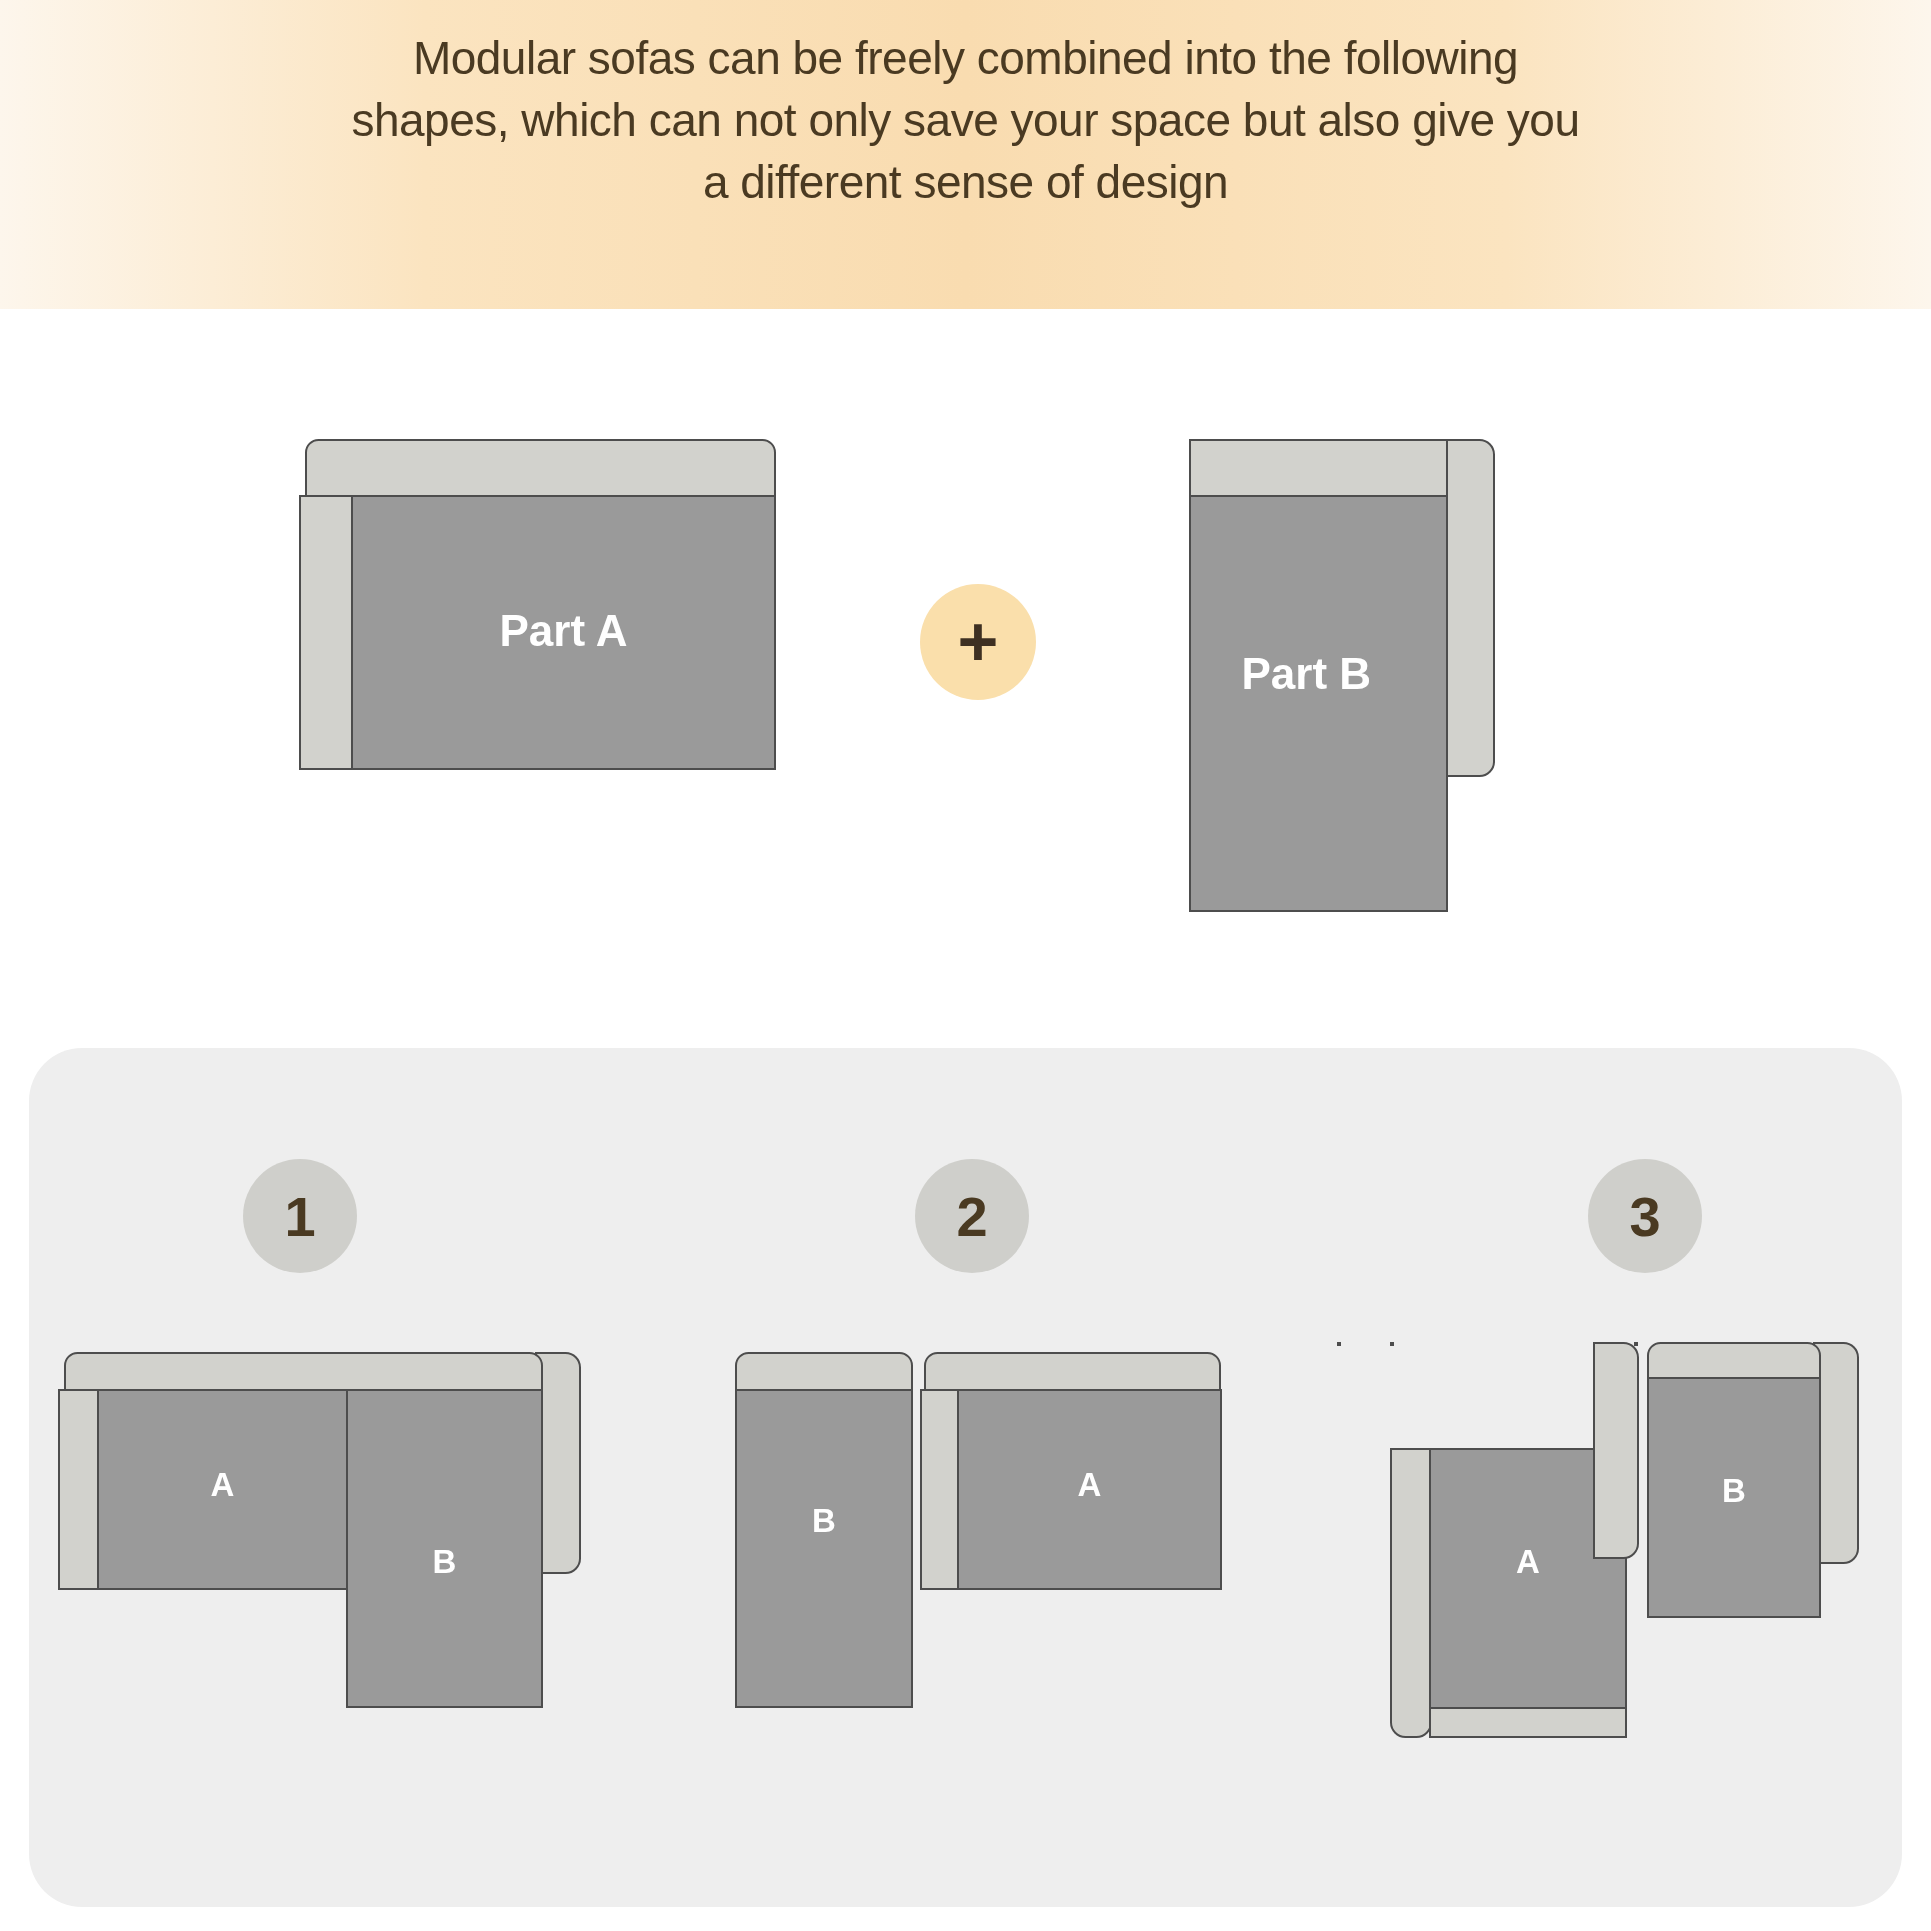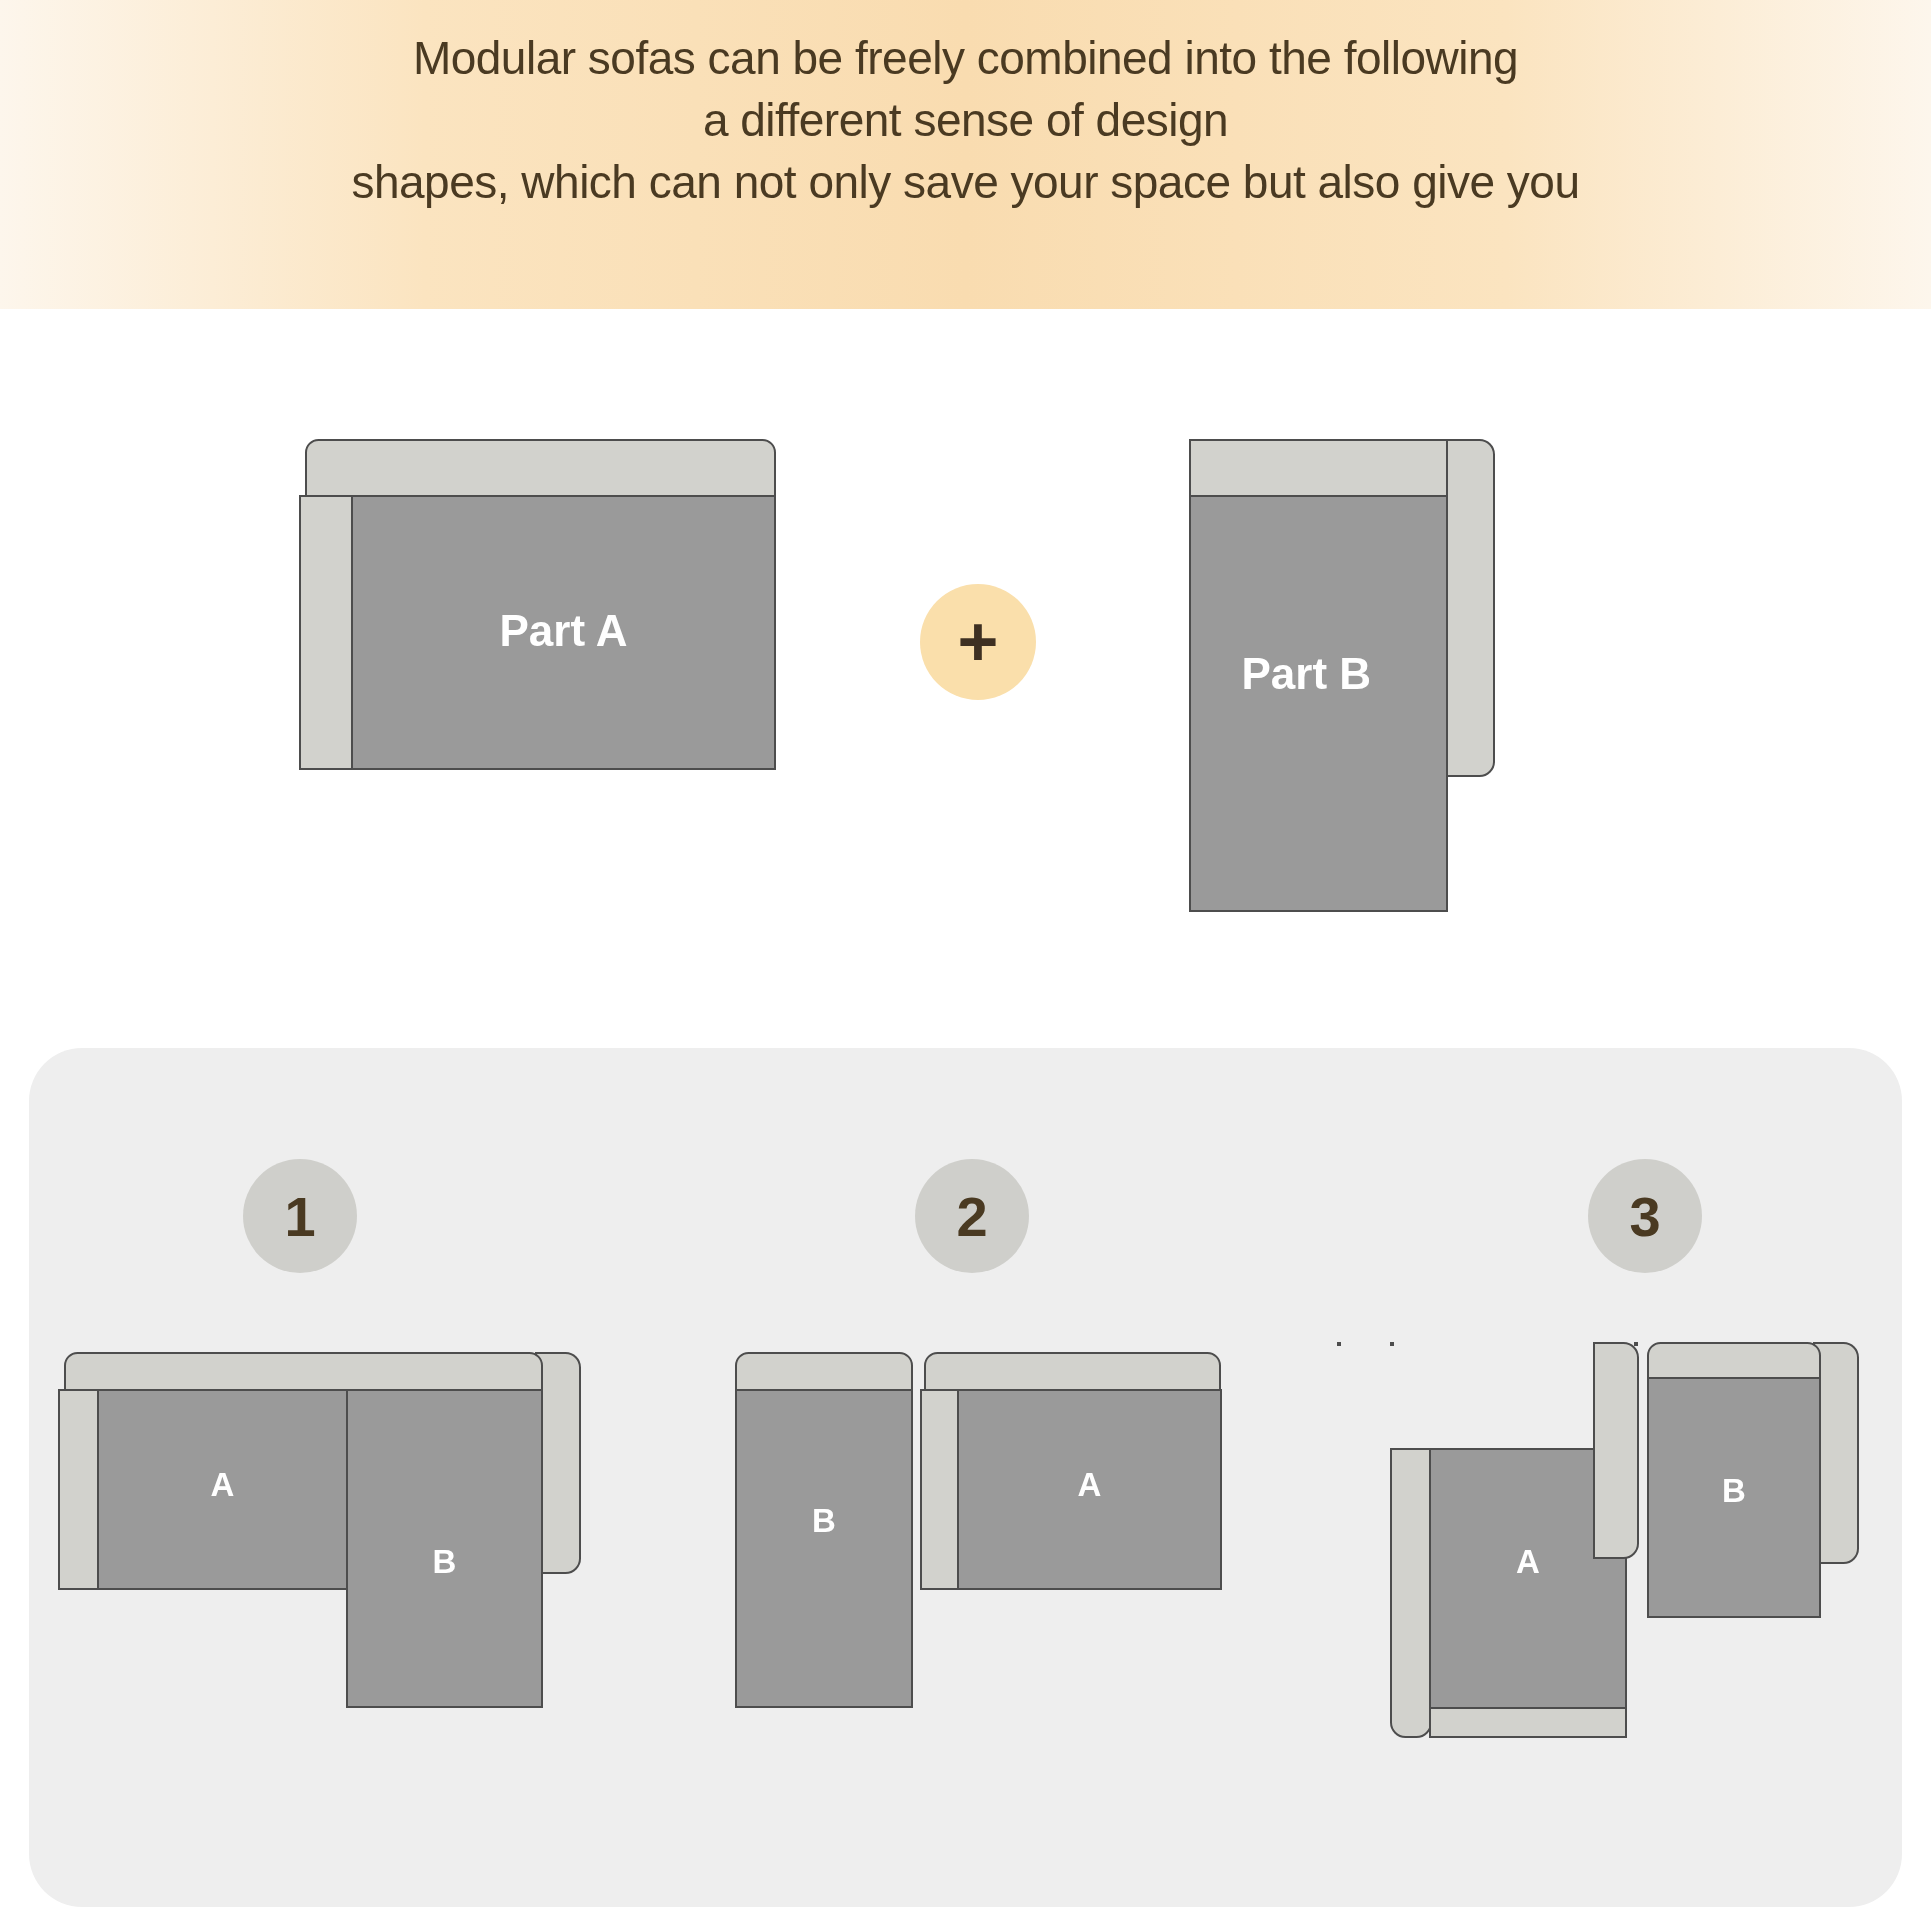--- a/index.html
+++ b/index.html
@@ -102,22 +102,22 @@
     font-size: 56px;
     font-weight: bold;
   }
 </style>
 </head>
 <body>
 
 <div class="header">
   <div class="header-text">
     <div>Modular sofas can be freely combined into the following</div>
+    <div>shapes, which can not only save your space but also give you</div>
     <div>a different sense of design</div>
-    <div>shapes, which can not only save your space but also give you</div>
   </div>
 </div>
 
 <div class="stage" style="left:299px; top:439px; width:483px; height:338px;">
 
   <div class="piece back" style="left:5.8px; top:0px; width:471px; height:60px; border-radius:13.5px 13.5px 0 0;"></div>
 
   <div class="piece back" style="left:0px; top:56px; width:54px; height:275px;"></div>
 
   <div class="piece seat" style="left:52px; top:56px; width:425px; height:275px;"></div>

